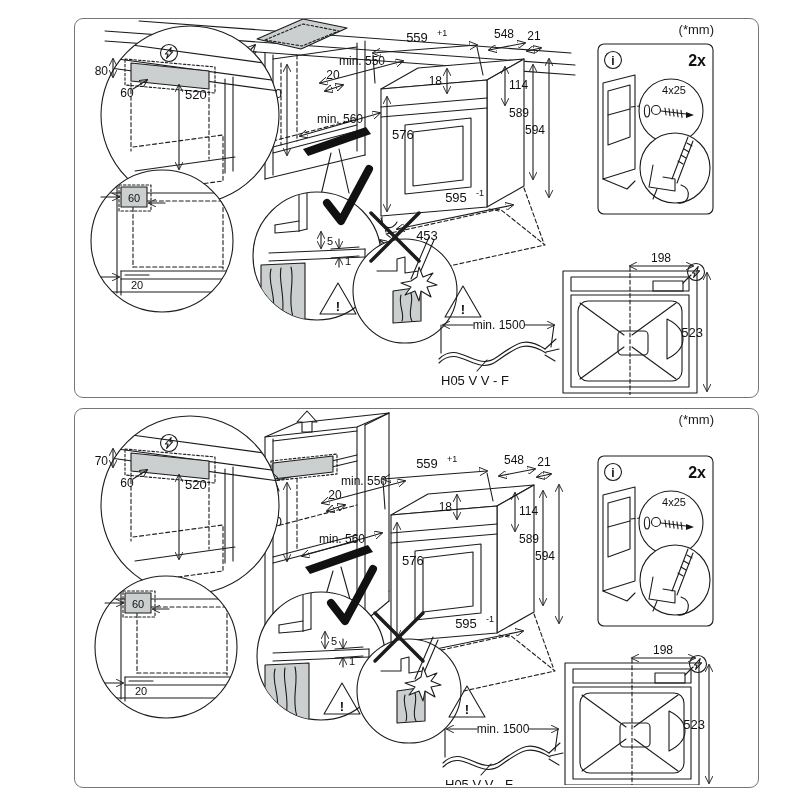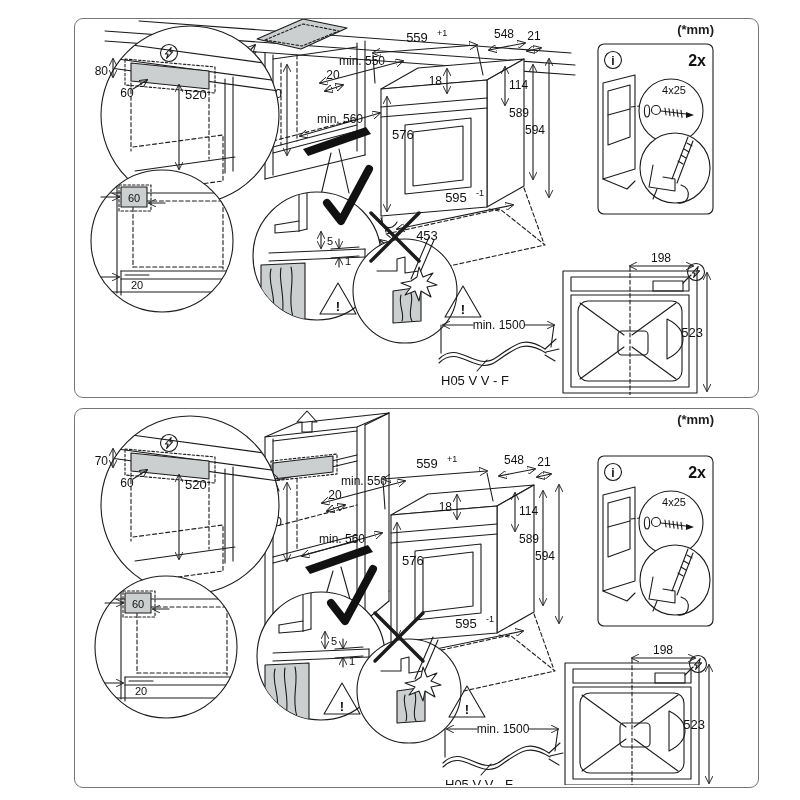--- a/index.html
+++ b/index.html
@@ -1,20 +1,20 @@
 <!DOCTYPE html>
 <html><head>
 <meta charset="utf-8">
 <style>
   html,body{margin:0;padding:0;background:#fff;}
   .page{position:relative;width:800px;height:800px;background:#fff;overflow:hidden;
         font-family:"Liberation Sans",sans-serif;}
   .panel{position:absolute;left:74px;width:685px;height:380px;background:#fff;
          border:1.3px solid #767676;border-radius:9px;box-sizing:border-box;}
-  .units{position:absolute;top:3px;right:44px;font-size:13px;font-weight:bold;color:#1c1c1c;}
+  .units{position:absolute;top:3px;right:44px;font-size:13px;font-weight:normal;color:#1c1c1c;}
   svg{position:absolute;left:0;top:0;}
   svg *{vector-effect:none;}
   .art path,.art circle,.art rect,.art line,.art ellipse{fill:none;stroke:#1c1c1c;stroke-width:1.1;
         stroke-linecap:round;stroke-linejoin:round;}
   .wfill{fill:#fff !important;}
   .shade{fill:#cbcfcf !important;}
   .blk{fill:#111 !important;stroke:none !important;}
   .dsh{stroke-dasharray:4 2.6;}
   .dsh2{stroke-dasharray:2.5 2;}
   .thick{stroke-width:3.5 !important;}

